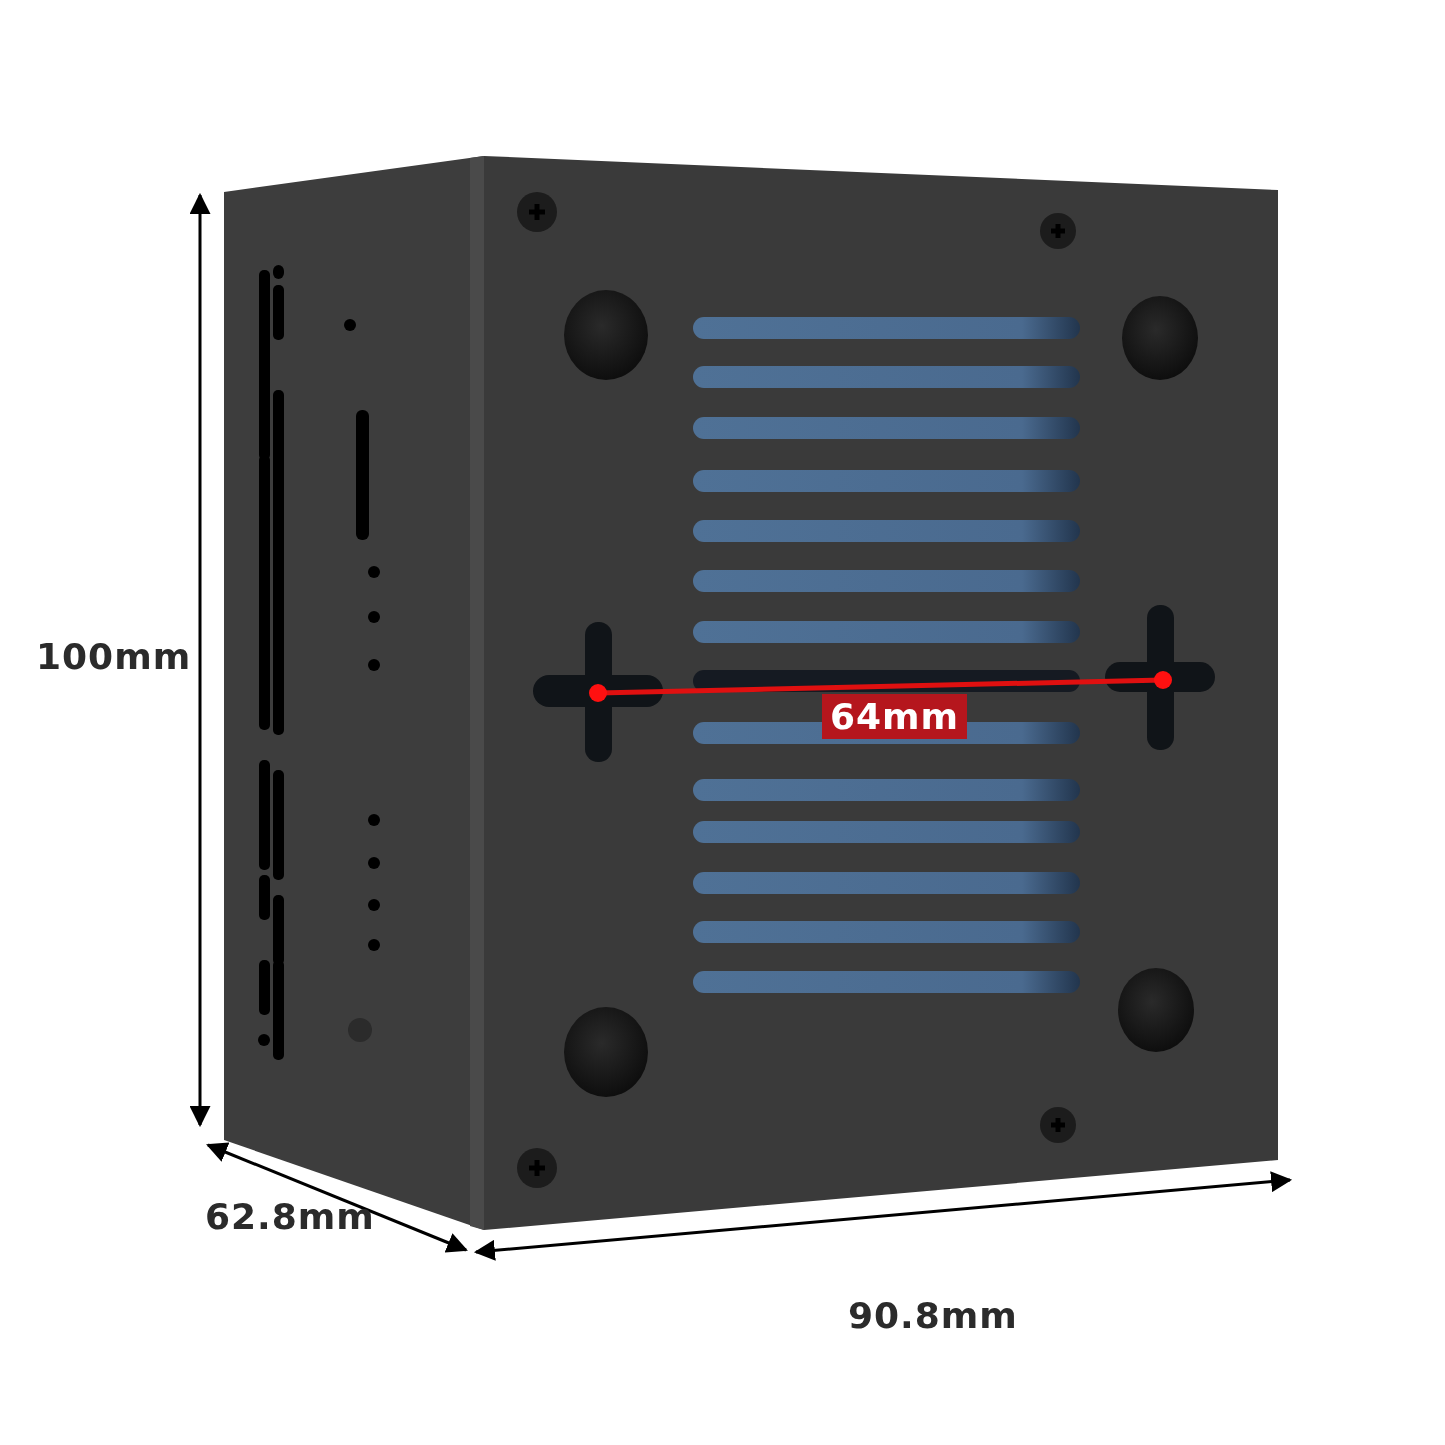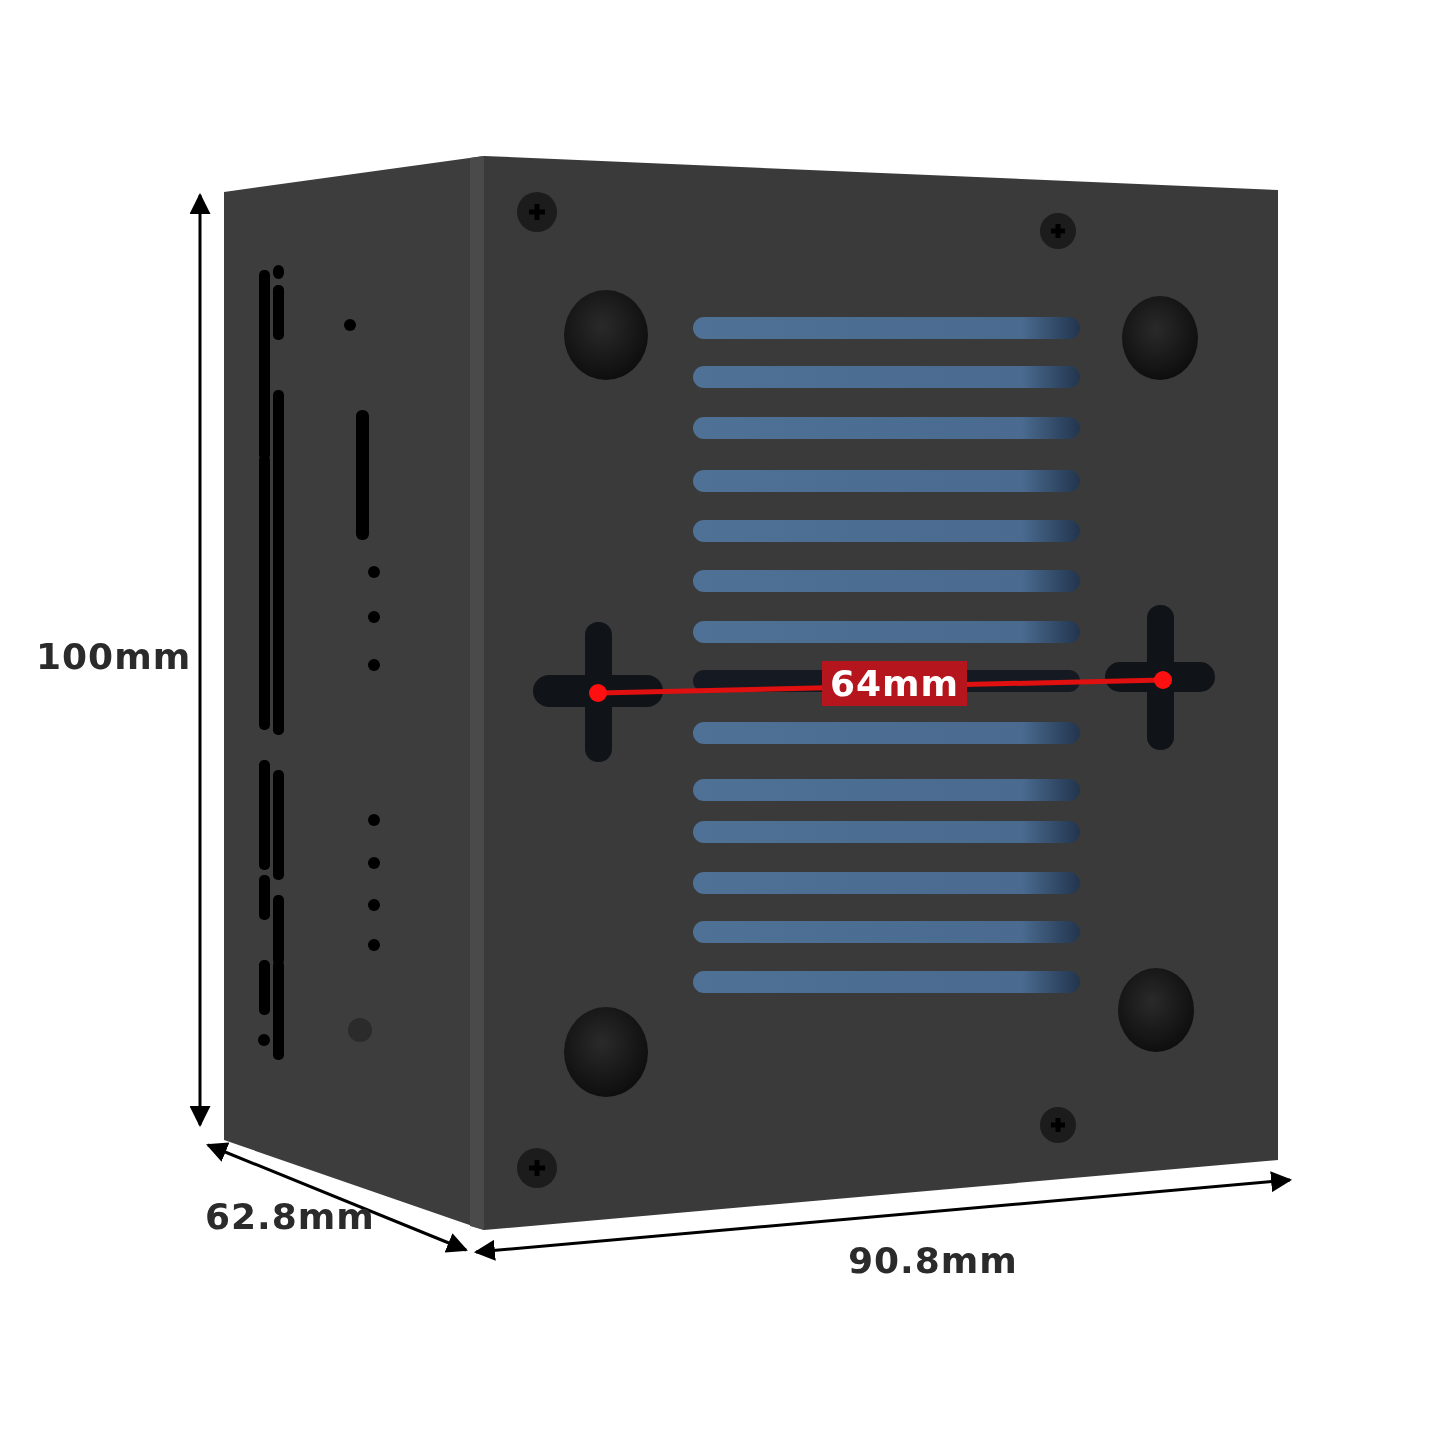--- a/index.html
+++ b/index.html
@@ -125,15 +125,15 @@
 
     <g stroke="#000" stroke-width="3" fill="none">
       <line x1="200" y1="195" x2="200" y2="1125" marker-start="url(#arr)" marker-end="url(#arr)"></line>
       <line x1="208" y1="1145" x2="466" y2="1250" marker-start="url(#arr)" marker-end="url(#arr)"></line>
       <line x1="476" y1="1252" x2="1290" y2="1180" marker-start="url(#arr)" marker-end="url(#arr)"></line>
     </g>
   </svg>
 
   <div class="dim-label" style="left:36px; top:636px;">100mm</div>
   <div class="dim-label" style="left:205px; top:1196px;">62.8mm</div>
-  <div class="dim-label" style="left:848px; top:1240px;">90.8mm</div>
-  <div class="red-label" style="left:822px; top:661px;">64mm</div>
+  <div class="dim-label" style="left:848px; top:1295px;">90.8mm</div>
+  <div class="red-label" style="left:822px; top:694px;">64mm</div>
 </div>
 
 </body></html>

